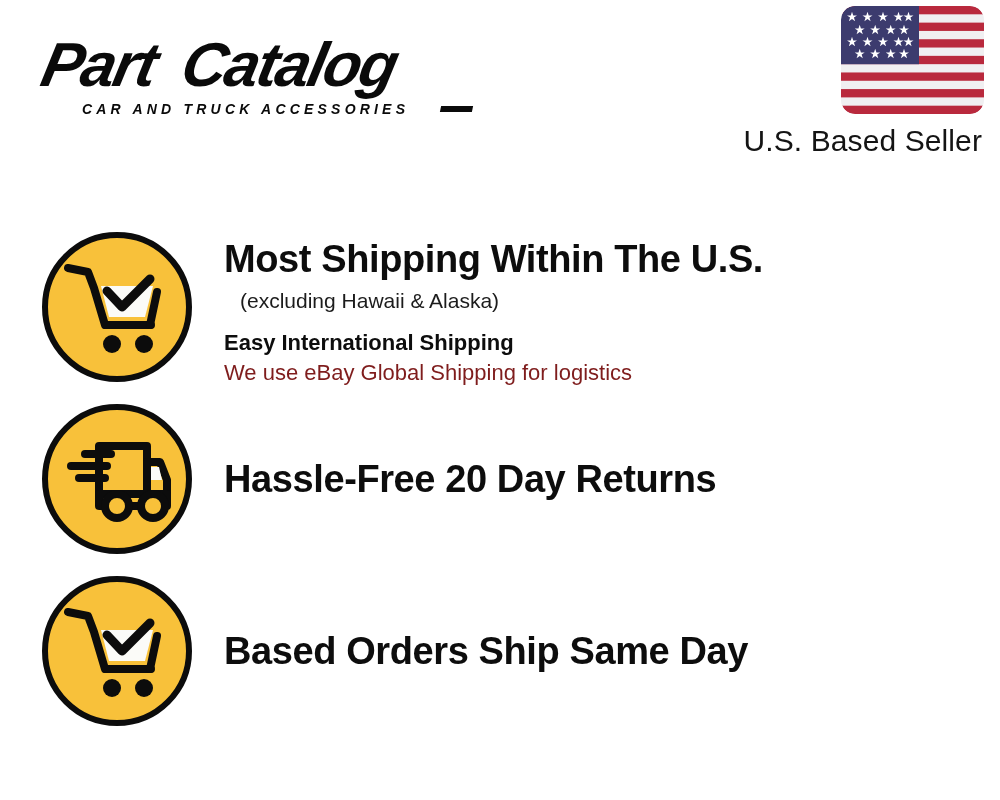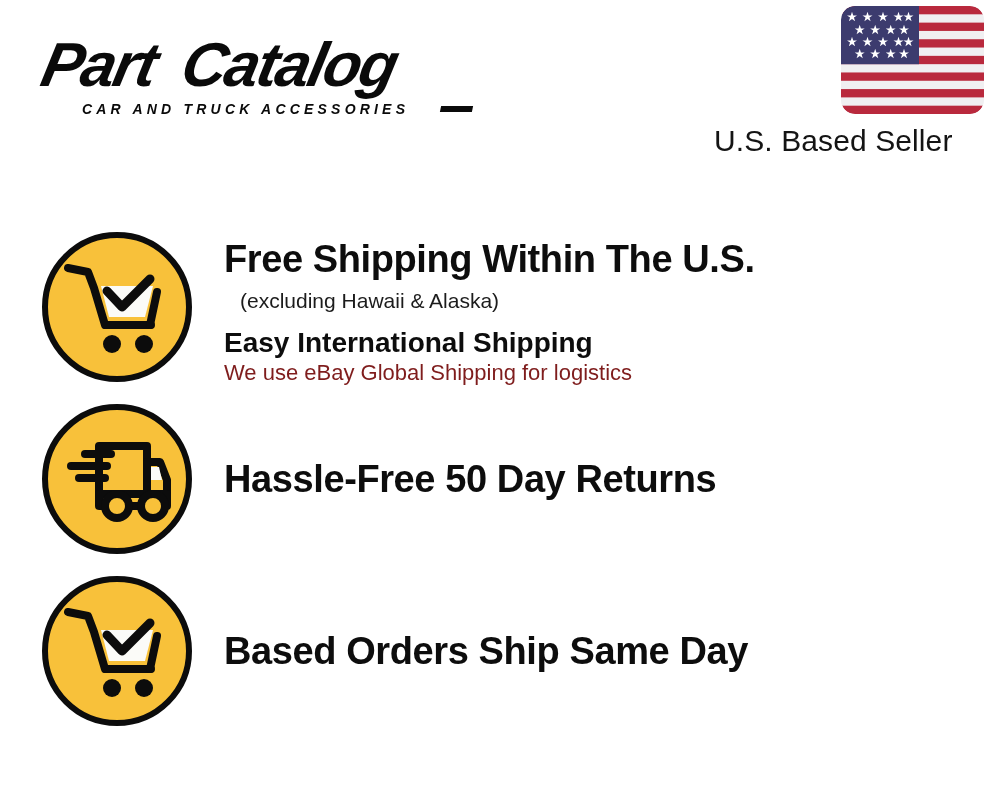--- a/index.html
+++ b/index.html
@@ -51,21 +51,21 @@
 
   .seller-text {
     display: block;
     margin-top: 6px;
     font-size: 30px;
     line-height: 34px;
     font-weight: 400;
     letter-spacing: 0.1px;
     color: #141414;
     white-space: nowrap;
-    text-align: left;
+    text-align: right;
     padding-right: 2px;
   }
 
   
   .features {
     position: absolute;
     left: 0;
     top: 232px;
     width: 1000px;
   }
@@ -114,21 +114,21 @@
   .feature-note {
     font-size: 21px;
     line-height: 30px;
     font-weight: 400;
     color: #1c1c1c;
     margin-top: 4px;
     margin-left: 16px;
   }
 
   .feature-sub-title {
-    font-size: 28px;
+    font-size: 22px;
     line-height: 29px;
     font-weight: 700;
     color: #0d0d0d;
     margin-top: 12px;
   }
 
   .feature-sub-note {
     font-size: 22px;
     line-height: 29px;
     font-weight: 400;
@@ -223,21 +223,21 @@
           <path d="M4 9 L24 13 L30 29 L41 66 L87 66" fill="none" stroke="#0c0c0c" stroke-width="8" stroke-linecap="round" stroke-linejoin="round"></path>
           <path d="M93 33 L86 66" fill="none" stroke="#0c0c0c" stroke-width="8" stroke-linecap="round" stroke-linejoin="round"></path>
 
           <path d="M43 32 L58 48 L86 20" fill="none" stroke="#0c0c0c" stroke-width="9" stroke-linecap="round" stroke-linejoin="round"></path>
 
           <circle cx="48" cy="85" r="9" fill="#0c0c0c"></circle>
           <circle cx="80" cy="85" r="9" fill="#0c0c0c"></circle>
         </svg>
       </div>
       <div class="feature-text">
-        <div class="feature-title">Free Shipping Within The U.S.</div>
+        <div class="feature-title">Most Shipping Within The U.S.</div>
         <div class="feature-note">(excluding Hawaii &amp; Alaska)</div>
         <div class="feature-sub-title">Easy International Shipping</div>
         <div class="feature-sub-note">We use eBay Global Shipping for logistics</div>
       </div>
     </div>
 
     <div class="feature-row row-2">
       <div class="icon-badge">
         <svg width="108" height="86" viewBox="0 0 108 86" xmlns="http://www.w3.org/2000/svg" aria-hidden="true">
 
@@ -251,21 +251,21 @@
 
           <polygon points="88,31 96,31 99,44 88,44" fill="#fbfbf8"></polygon>
 
           <path d="M36 58 L104 58 L104 70 L36 70 Z" fill="none" stroke="#0c0c0c" stroke-width="8" stroke-linejoin="round"></path>
 
           <circle cx="54" cy="70" r="12" fill="#f8c13a" stroke="#0c0c0c" stroke-width="8"></circle>
           <circle cx="90" cy="70" r="12" fill="#f8c13a" stroke="#0c0c0c" stroke-width="8"></circle>
         </svg>
       </div>
       <div class="feature-text">
-        <div class="feature-title">Hassle-Free 50 Day Returns</div>
+        <div class="feature-title">Hassle-Free 20 Day Returns</div>
       </div>
     </div>
 
     <div class="feature-row row-3">
       <div class="icon-badge">
         <svg width="106" height="96" viewBox="0 0 106 96" xmlns="http://www.w3.org/2000/svg" aria-hidden="true">
           <polygon points="37,27 89,27 81,58 45,58" fill="#fbfbf8"></polygon>
           <path d="M4 9 L24 13 L30 29 L41 66 L87 66" fill="none" stroke="#0c0c0c" stroke-width="8" stroke-linecap="round" stroke-linejoin="round"></path>
           <path d="M93 33 L86 66" fill="none" stroke="#0c0c0c" stroke-width="8" stroke-linecap="round" stroke-linejoin="round"></path>
           <path d="M43 32 L58 48 L86 20" fill="none" stroke="#0c0c0c" stroke-width="9" stroke-linecap="round" stroke-linejoin="round"></path>

